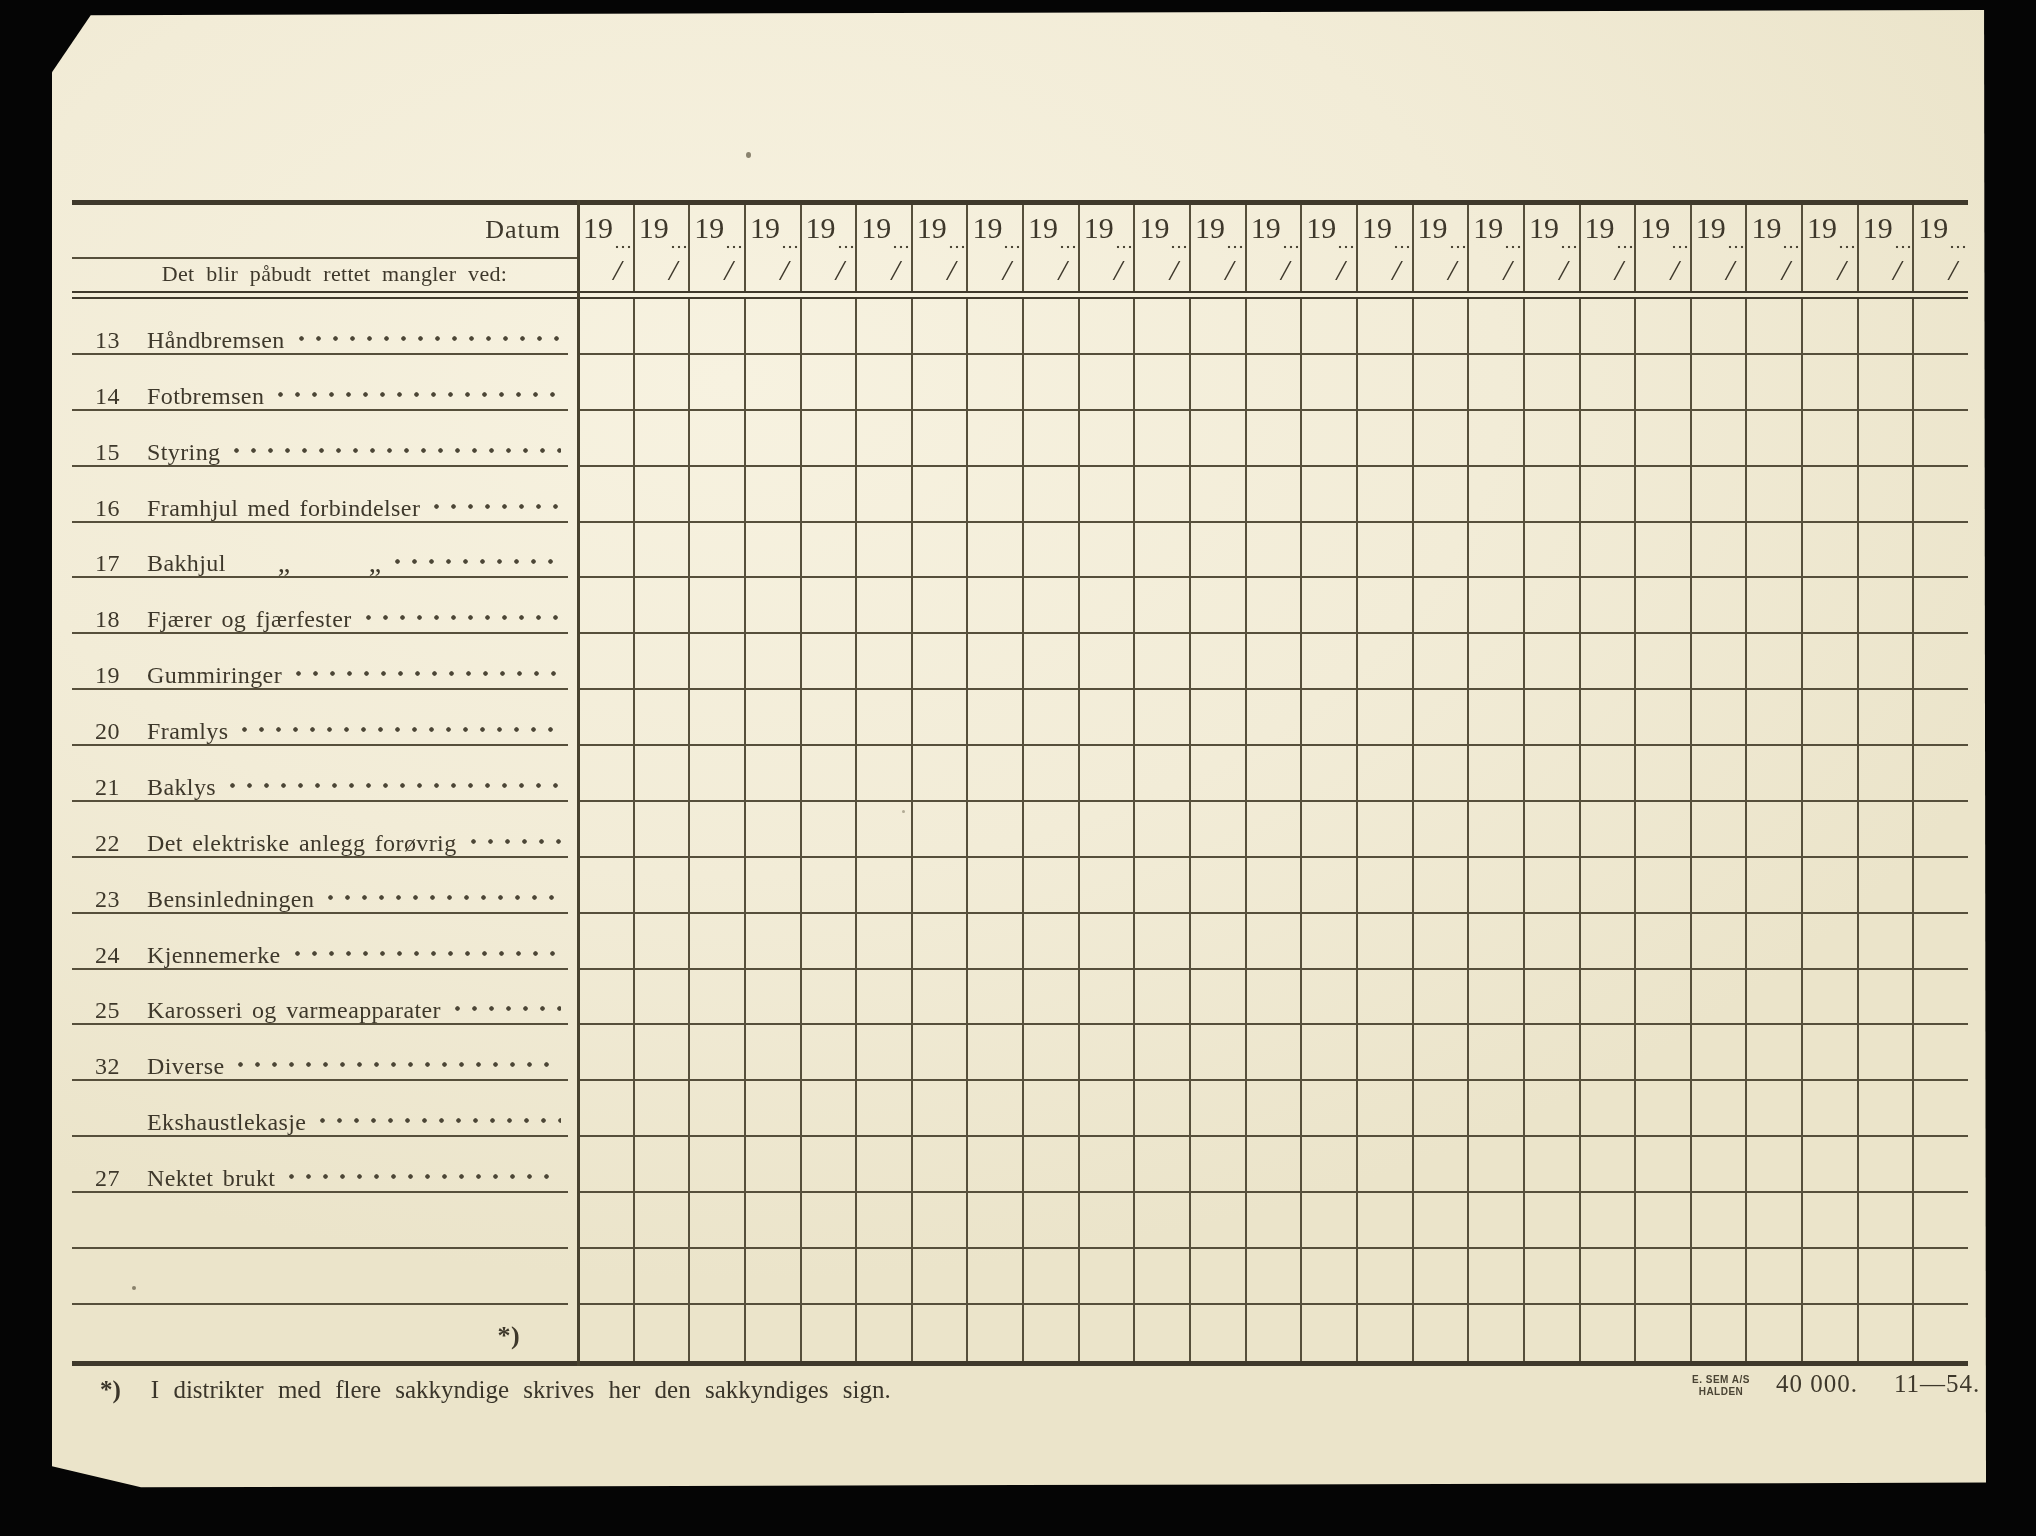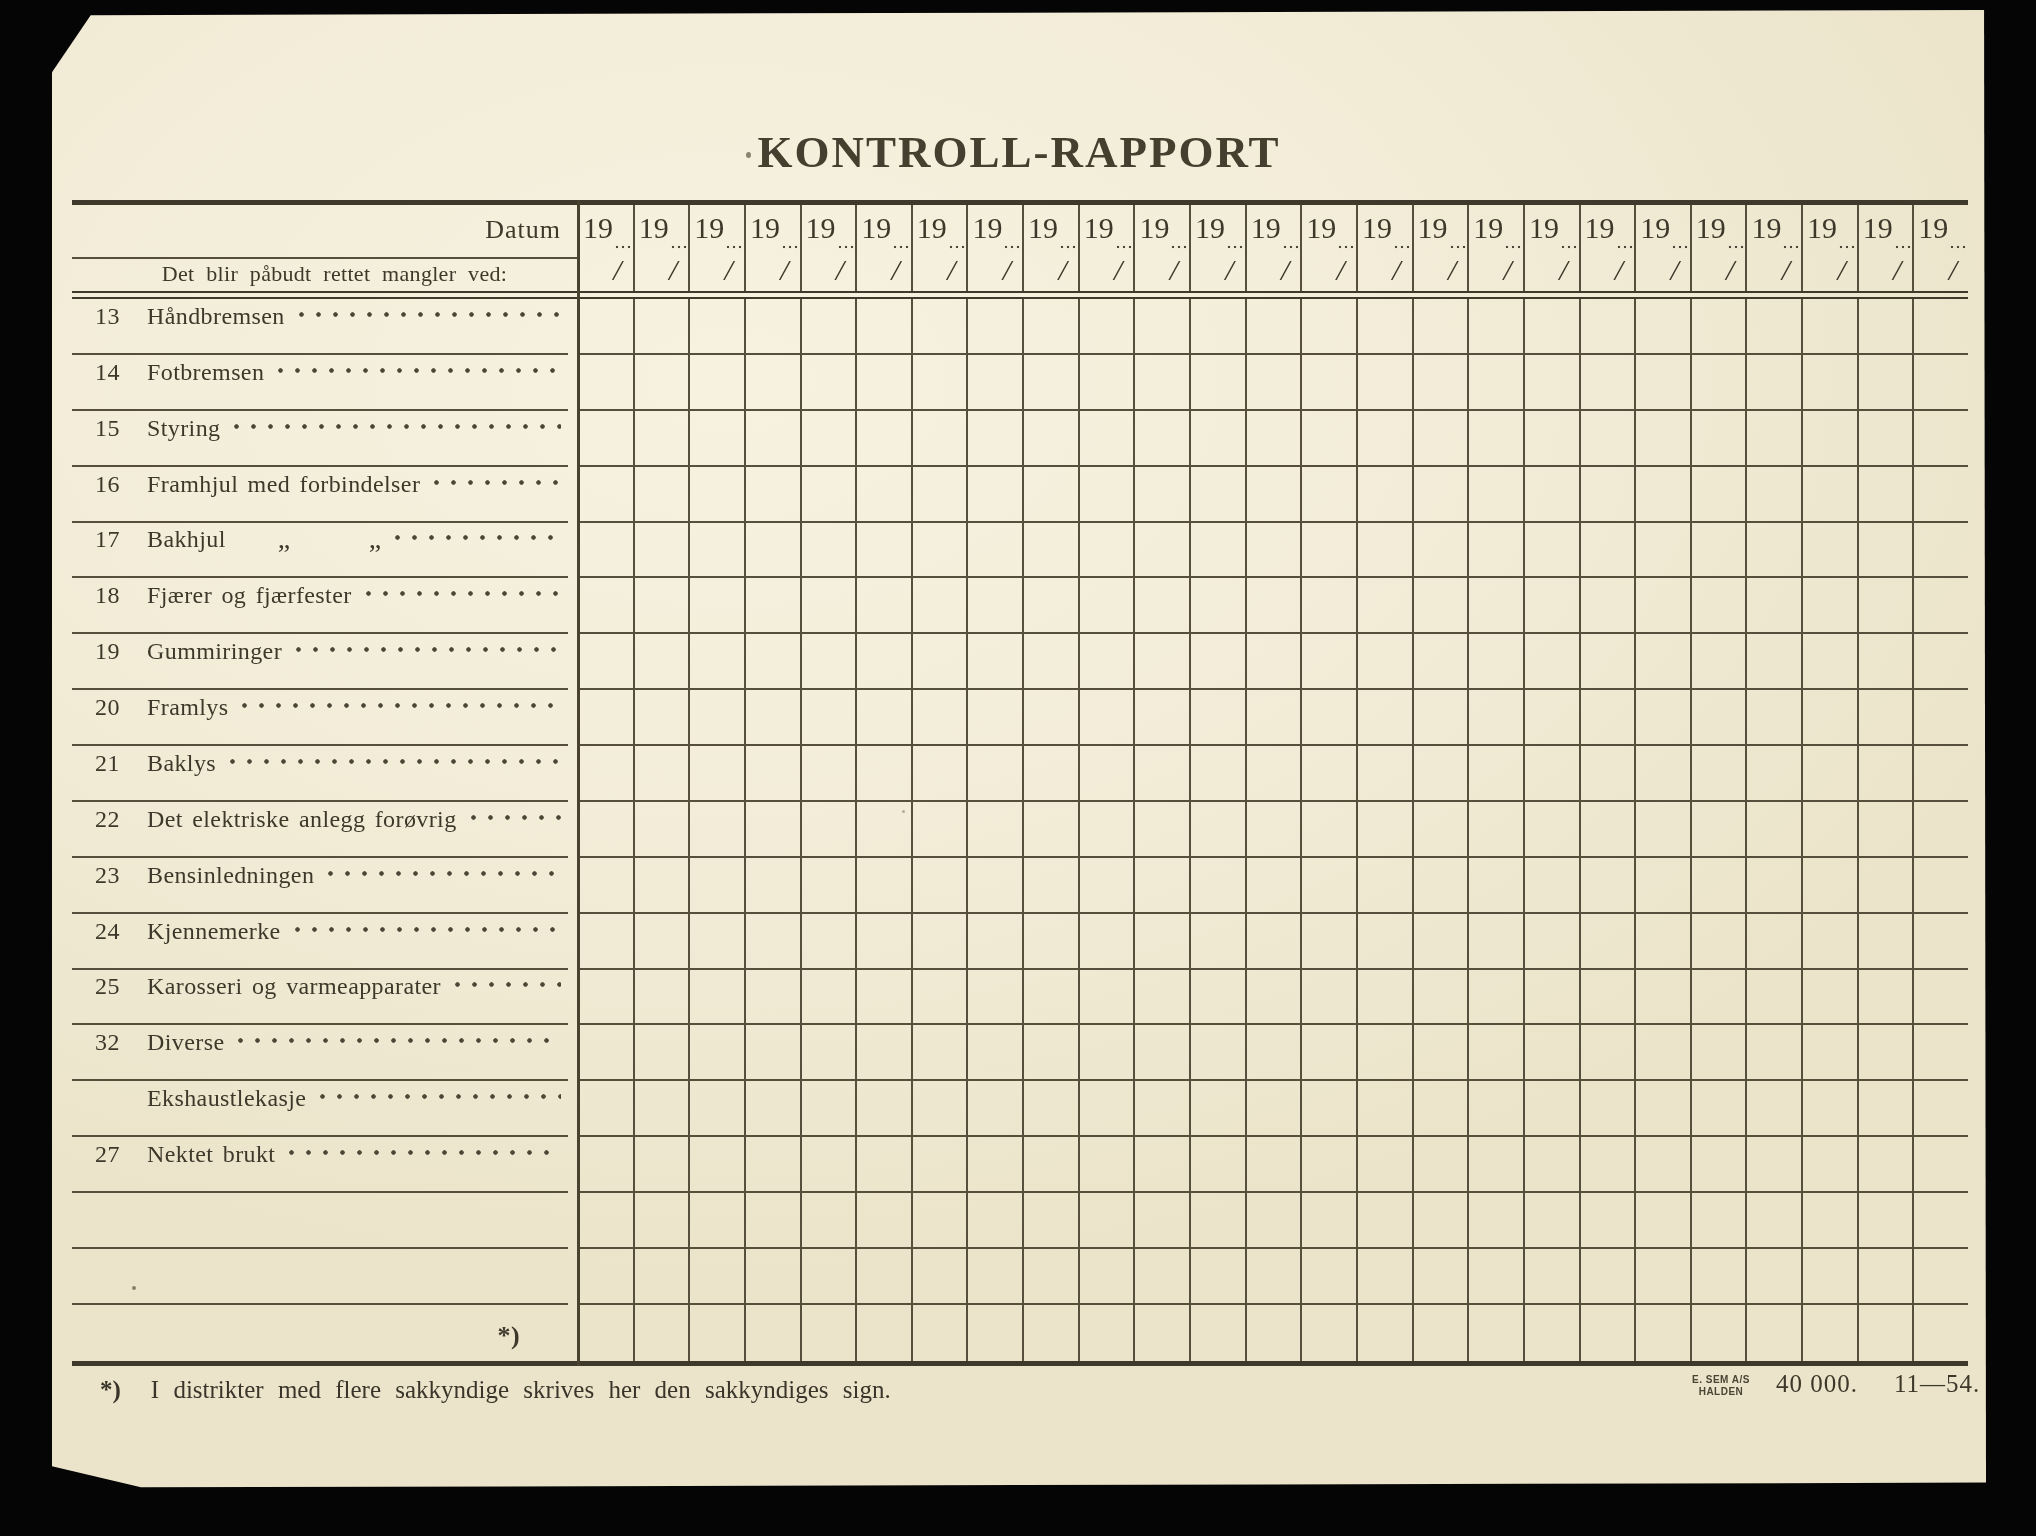--- a/index.html
+++ b/index.html
@@ -42,21 +42,21 @@
   .yr-dots{position:absolute;left:36px;top:40px;width:16px;height:4px;
     background-image:radial-gradient(circle at 2px 2px, #4c4636 1.1px, rgba(0,0,0,0) 1.6px);
     background-size:6px 4px;background-repeat:repeat-x;}
   .slash{position:absolute;right:11px;bottom:4px;font-size:30px;font-style:italic;}
 
   .double-rule{height:4px;border-top:2px solid var(--heavy);border-bottom:2px solid var(--heavy);}
 
   .body-grid{display:grid;grid-template-columns:505px repeat(25,1fr);grid-auto-rows:55.89px;}
   .cell{border-left:2px solid var(--line);}
   .cell.hb{border-bottom:2px solid var(--line);}
-  .lbl{position:relative;display:flex;align-items:flex-end;padding-bottom:25px;
+  .lbl{position:relative;display:flex;align-items:flex-end;padding-bottom:1px;
     font-size:24px;letter-spacing:.4px;word-spacing:3px;white-space:nowrap;}
   .lbl .num{flex:0 0 52px;margin-left:23px;}
   .lbl .lbltext{flex:0 0 auto;}
   .lbl .ditto{flex:0 0 auto;font-size:28px;line-height:1;}
   .lbl .ditto.d1{margin-left:52px;}
   .lbl .ditto.d2{margin-left:78px;}
   .dots{flex:1 1 auto;height:5px;margin:0 16px 13px 14px;
     background-image:radial-gradient(circle at 2.5px 2.5px, #4c4636 1.9px, rgba(0,0,0,0) 2.6px);
     background-size:17px 5px;background-repeat:repeat-x;}
   .lblrule{position:absolute;left:0;right:9px;bottom:0;height:2px;background:var(--line);}
@@ -75,21 +75,20 @@
   .pnums .pdate{margin-left:36px;}
 </style>
 </head>
 <body>
 
 <div class="paper">
   <div class="speck" style="left:694px;top:142px;width:5px;height:6px;"></div>
   <div class="speck" style="left:80px;top:1276px;width:4px;height:4px;"></div>
   <div class="speck" style="left:850px;top:800px;width:3px;height:3px;opacity:.5;"></div>
 
-  <div class="title">KONTROLL-RAPPORT</div>
 
   <div class="table">
     <div class="rule-top"></div>
 
     <div class="header-row">
       <div class="label-head">
         <div class="datum">Datum</div>
         <div class="datum-underline"></div>
         <div class="head-note">Det blir påbudt rettet mangler ved:</div>
       </div>

